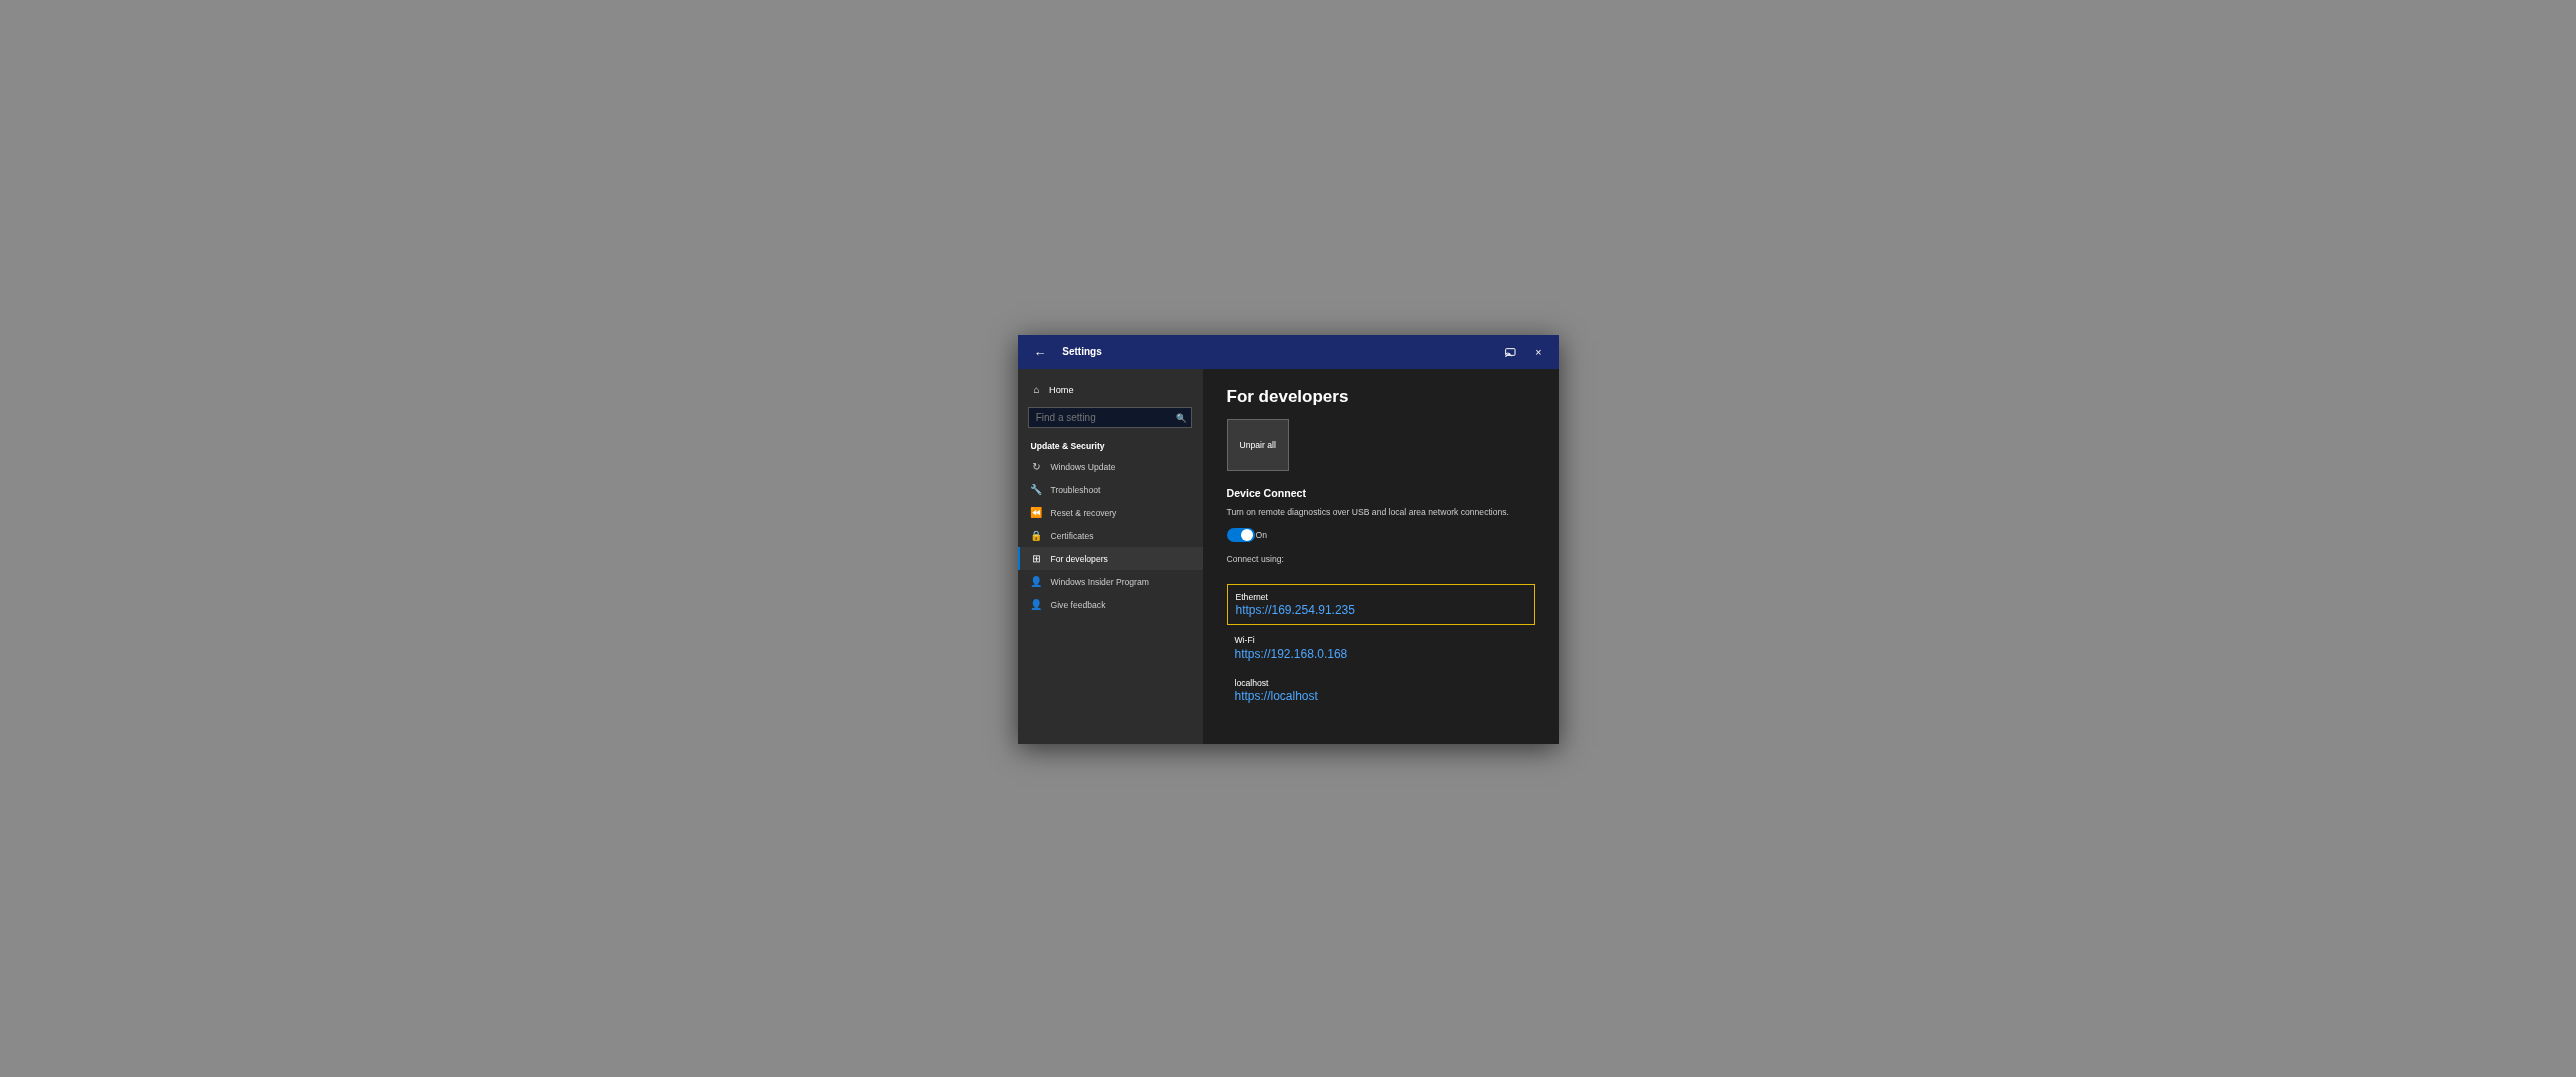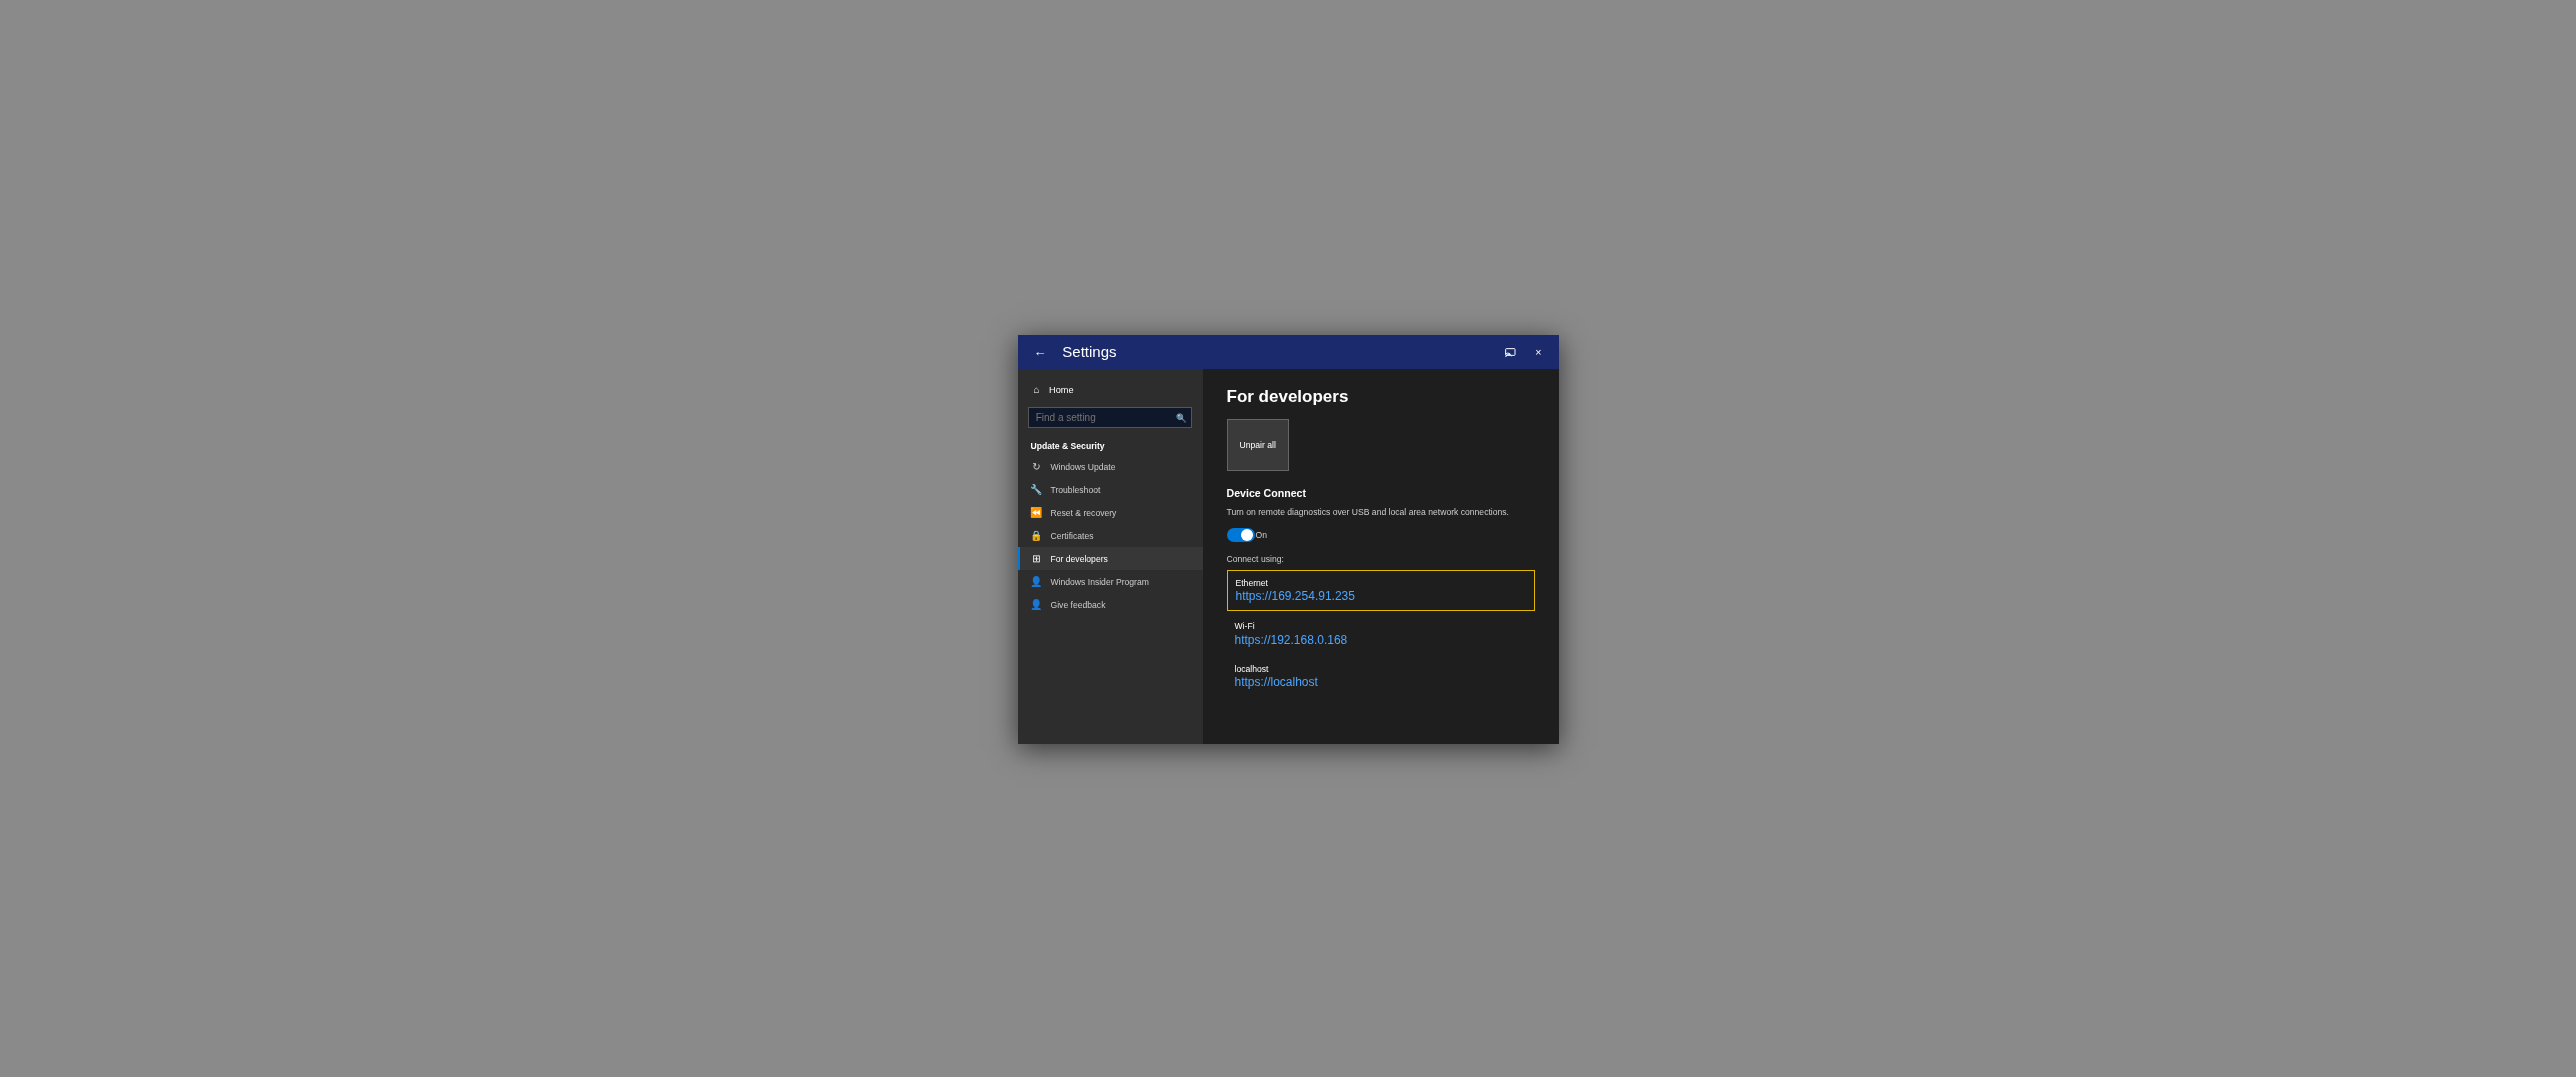--- a/index.html
+++ b/index.html
@@ -36,22 +36,22 @@
       font-size: 13px;
       margin-right: 10.6px;
       cursor: pointer;
       background: none;
       border: none;
       padding: 2.6px 5.3px;
     }
 
     .titlebar-title {
       color: #fff;
-      font-size: 15px;
-      font-weight: 400;
+      font-size: 10px;
+      font-weight: 700;
       flex: 1;
     }
 
     .titlebar-controls {
       display: flex;
       align-items: center;
       gap: 5.3px;
     }
 
     .titlebar-btn {
@@ -221,21 +221,21 @@
     }
 
     .toggle-label {
       color: #ccc;
       font-size: 8.6px;
     }
 
     .connect-label {
       color: #ccc;
       font-size: 8.6px;
-      margin-bottom: 6px;
+      margin-bottom: 20px;
     }
 
     .connection-item {
       padding: 6.6px 8px;
       margin-bottom: 4px;
     }
 
     .connection-item.highlighted {
       border: 1.3px solid #e0b800;
     }

